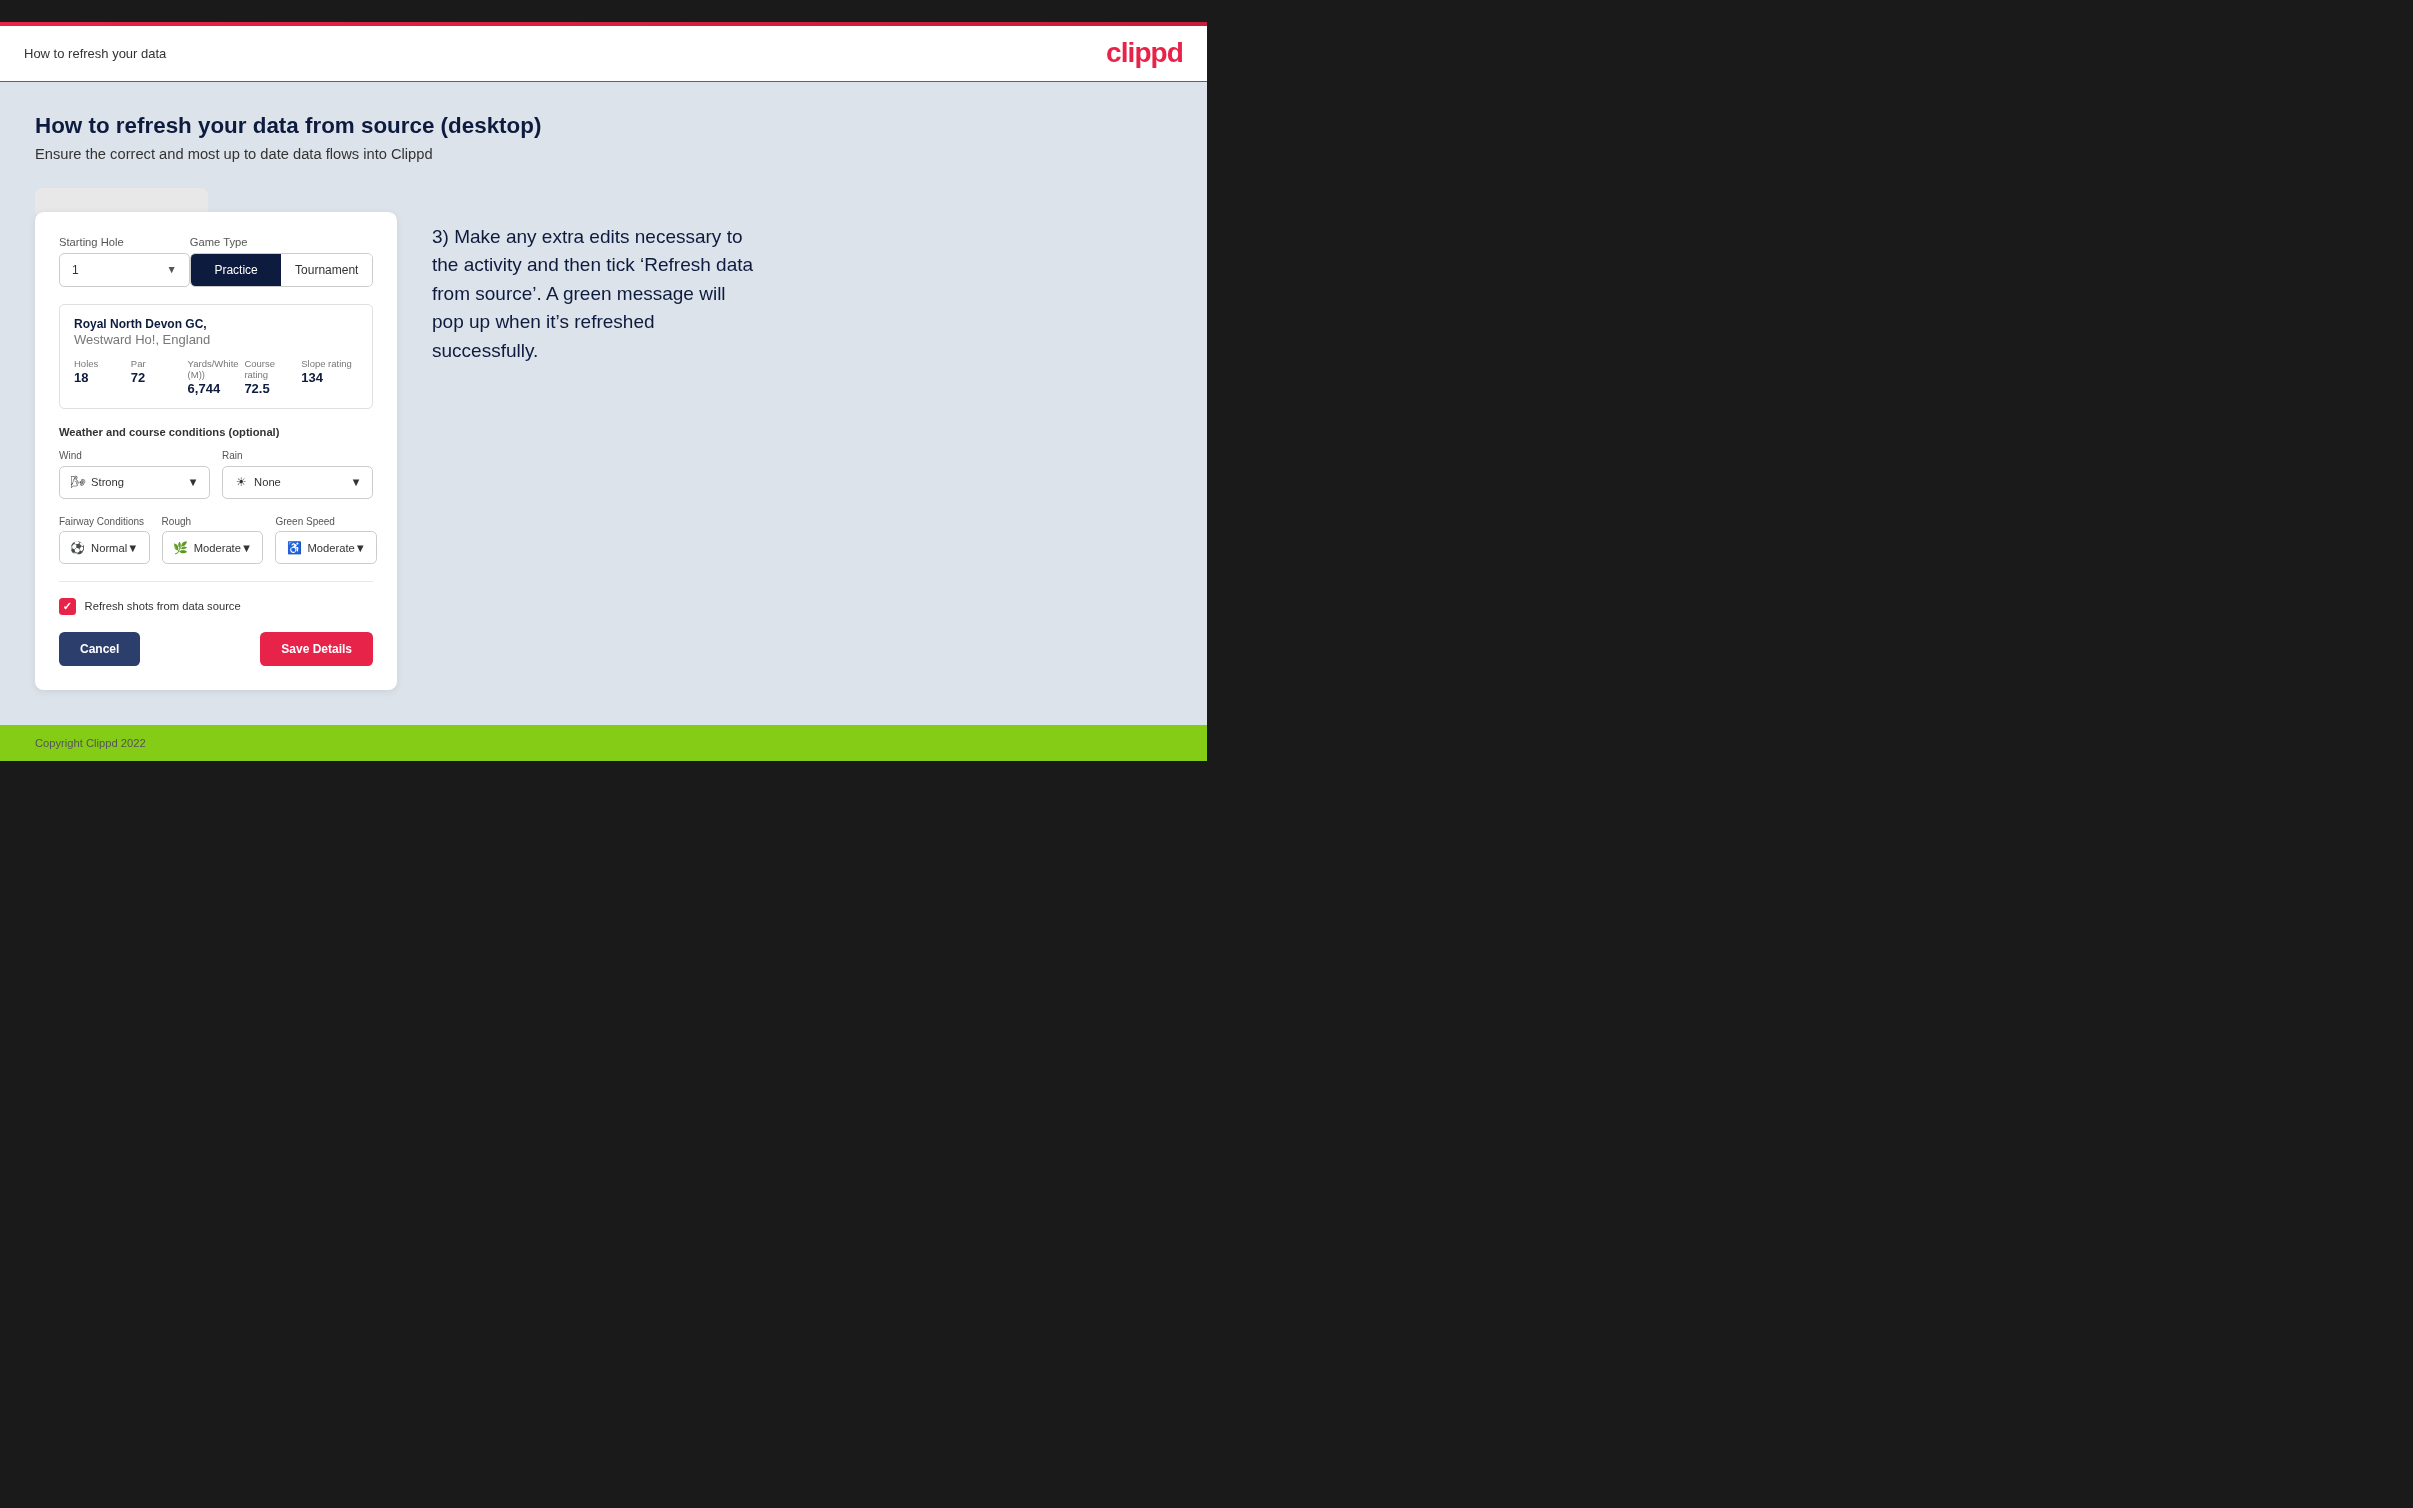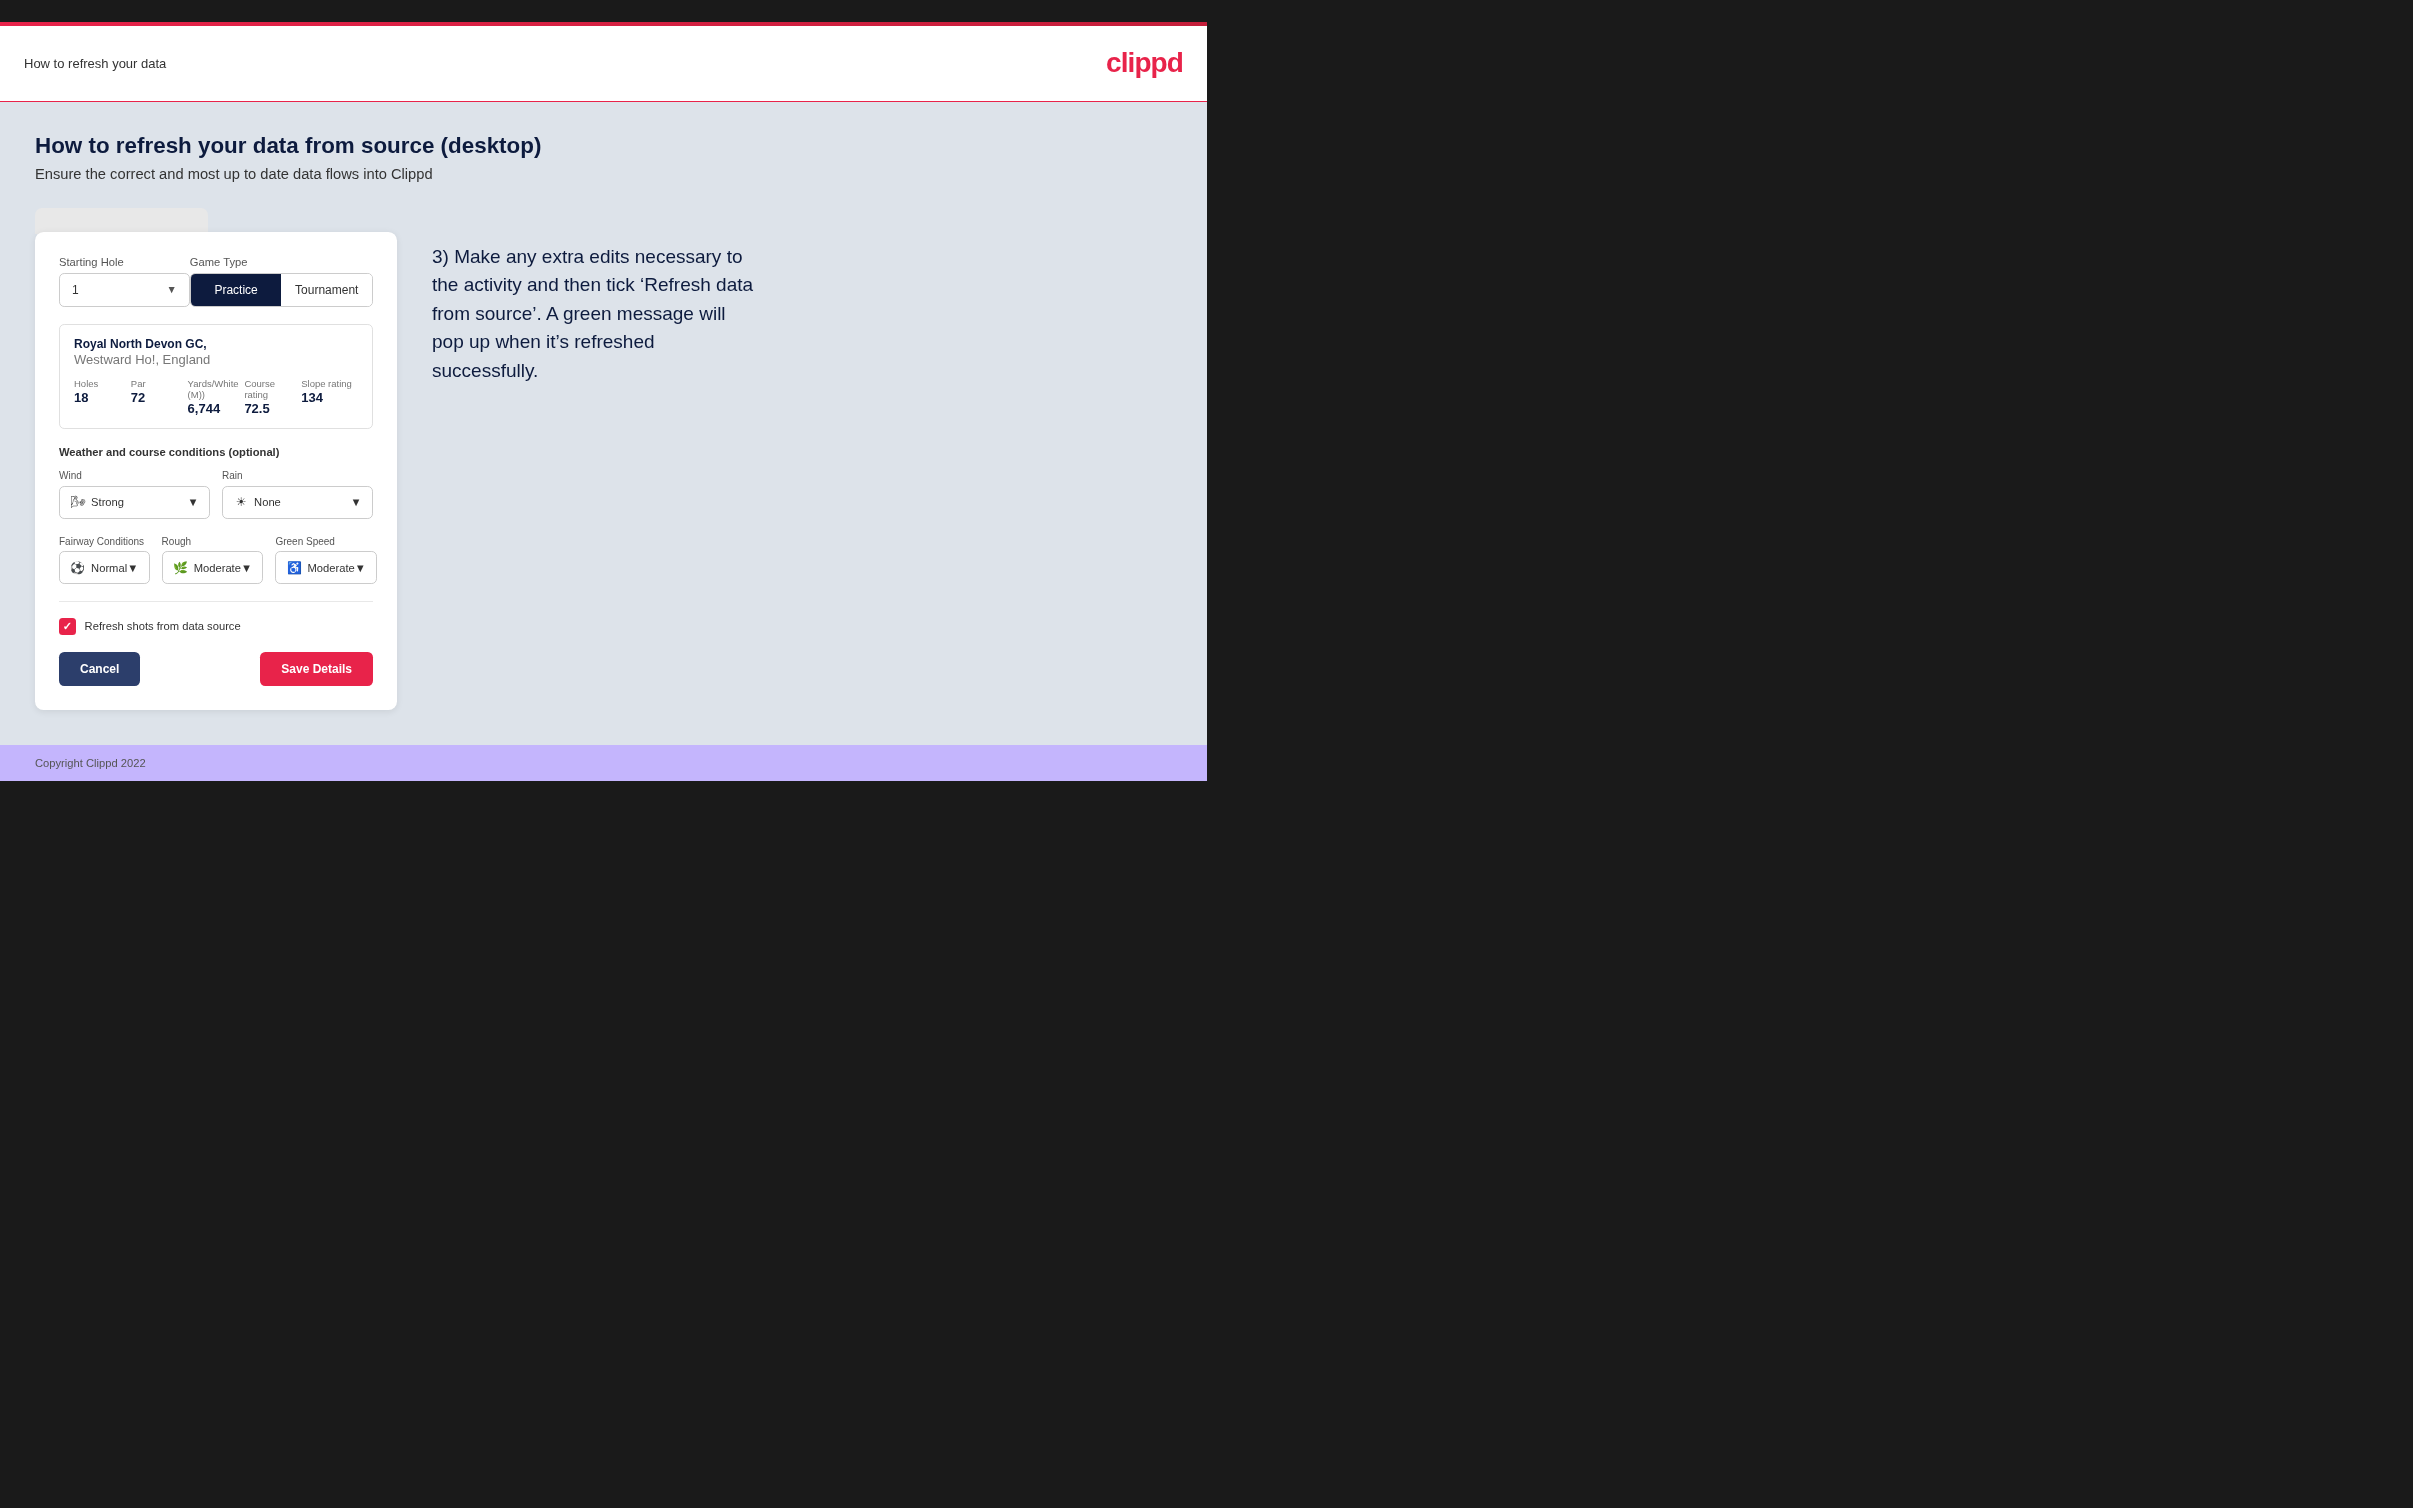--- a/index.html
+++ b/index.html
@@ -16,21 +16,21 @@
     .accent-bar {
       height: 3.5px;
       background: linear-gradient(to right, #e8234a, #c41e3a);
     }
     .header {
       background: #ffffff;
       display: flex;
       align-items: center;
       justify-content: space-between;
       padding: 0 24px;
-      height: 76px;
+      height: 56px;
       border-bottom: 1.7px solid #e8234a;
     }
     .header-title {
       font-size: 13px;
       color: #333;
       font-weight: 400;
     }
     .logo {
       font-size: 28px;
       font-weight: 700;
@@ -263,21 +263,21 @@
       flex: 1;
       padding-top: 35px;
     }
     .side-instruction {
       font-size: 19px;
       color: #0d1b3e;
       line-height: 1.5;
       max-width: 328px;
     }
     .footer {
-      background: #c4b5fd;
+      background: #84cc16;
       padding: 12px 35px;
       font-size: 11.2px;
       color: #555;
     }
     .top-card-stub {
       height: 26px;
       background: #e8e8e8;
       border-radius: 7px 7px 0 0;
       margin-bottom: -1.7px;
       width: 173px;

